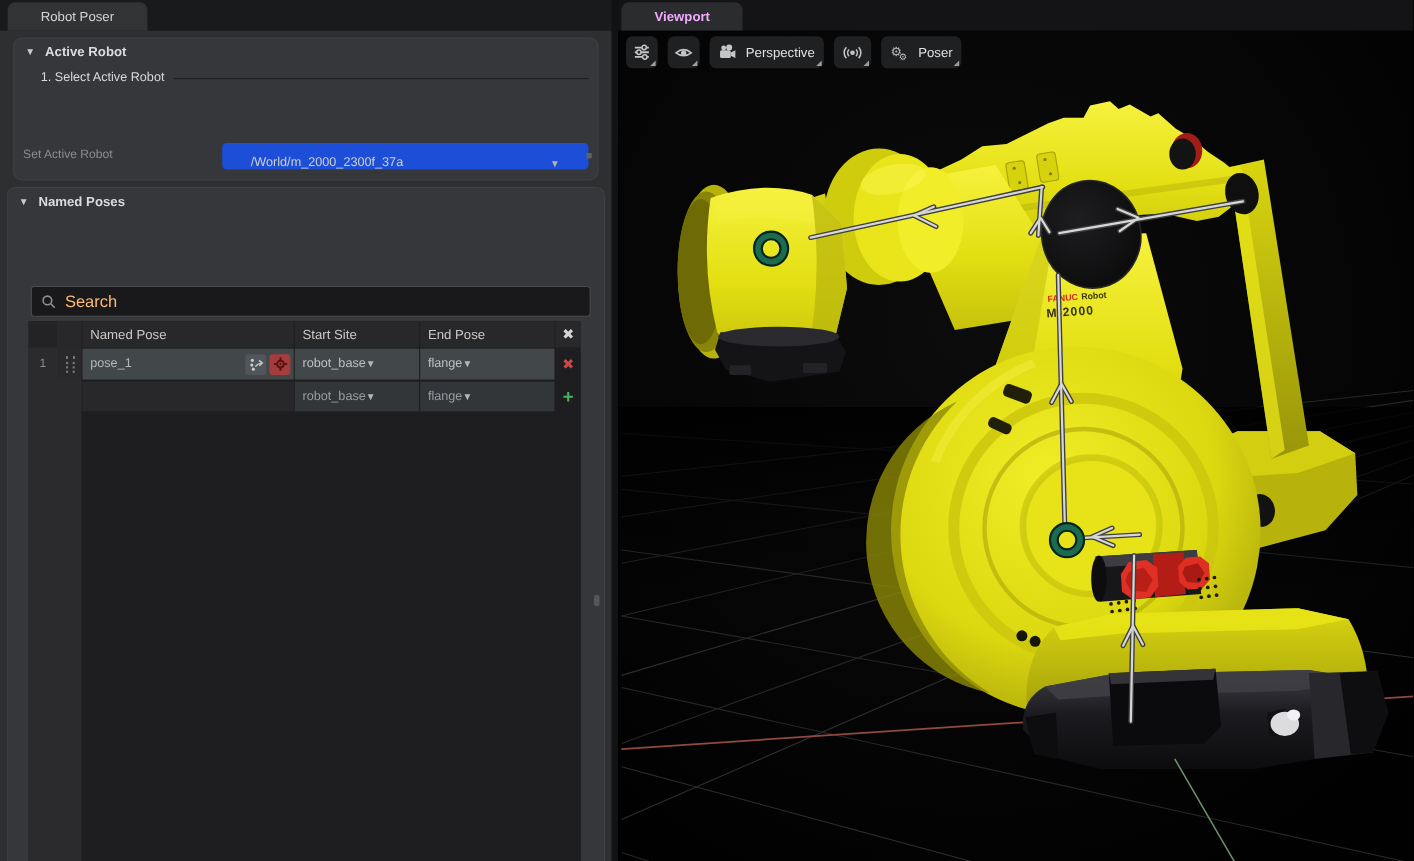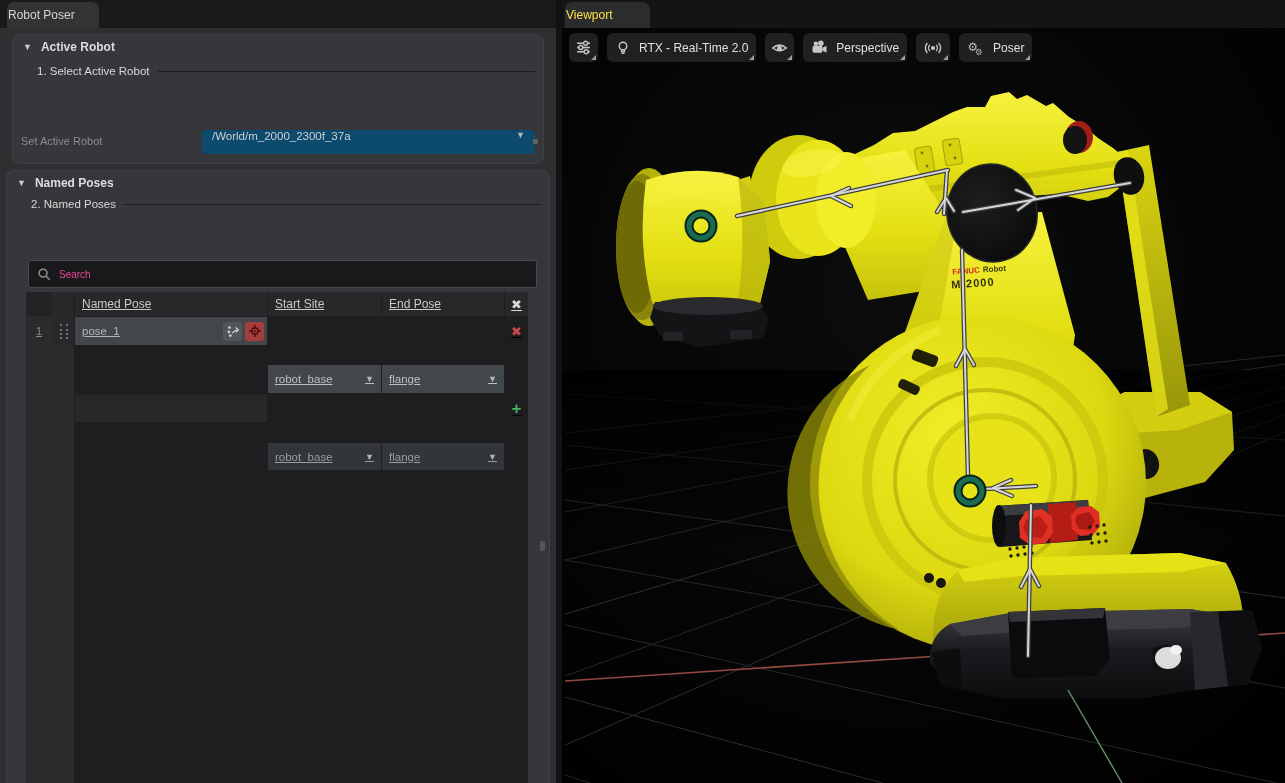--- a/index.html
+++ b/index.html
@@ -4,88 +4,88 @@
 <style>
   * { box-sizing: border-box; margin: 0; padding: 0; }
   html,body { width:1285px; height:783px; background:#000; overflow:hidden;
     font-family:"Liberation Sans","DejaVu Sans",sans-serif; }
   .app { position:relative; width:1285px; height:783px; background:#0b0b0c; }
 
   
   .left-panel { position:absolute; left:0; top:0; width:556px; height:783px; background:#2d2f31; }
   .tabbar { position:absolute; left:0; top:0; right:0; height:28px; background:#191a1c; }
   .tab { position:absolute; top:2px; height:26px; background:#313335; border-radius:7px 7px 0 0;
-    color:#d4d4d4; font-size:12px; display:flex; align-items:center; padding:0 1px; }
+    color:#d4d4d4; font-size:12px; display:flex; align-items:center; padding:0 30px; }
   .left-panel .tab { left:7px; min-width:92px; }
   .panel-body { position:absolute; left:0; top:28px; right:0; bottom:0; background:#2d2f31; }
 
   .group { position:absolute; background:#35373a; border:1px solid #3f4144; border-radius:8px; }
   #group-active { left:12px; top:6px; width:532px; height:130px; }
   #group-poses  { left:6px;  top:142px; width:544px; height:613px; border-radius:8px 8px 0 0; border-bottom:none; }
 
   .group-header { position:absolute; left:10px; top:5px; display:flex; align-items:center; gap:9px;
     color:#dcdcdc; font-size:12px; font-weight:bold; cursor:default; }
   .caret { font-size:9px; color:#c9c9c9; }
   .step-row { position:absolute; left:24px; right:8px; display:flex; align-items:center; gap:8px; }
   #group-active .step-row { top:30px; } #group-poses .step-row { top:27px; }
   .step-title { color:#d8d8d8; font-size:11.5px; font-weight:normal; white-space:nowrap; }
   .step-rule { flex:1; height:1px; background:#1d1d1d; }
   .info-row { position:absolute; display:flex; gap:8px; align-items:flex-start; }
   #group-active .info-row { left:24px; top:53px; right:40px; }
   #group-poses  .info-row { left:26px; top:51px; right:40px; }
   .info-text { color:#b2b2b2; font-size:11px; line-height:15px; }
   .field-row { position:absolute; left:6px; right:6px; top:94px; height:26px; }
   .field-label { position:absolute; left:2px; top:6px; color:#8c8c8c; font-size:11px; }
-  .dropdown { position:absolute; left:183px; top:1px; width:333px; height:24px; background:#0c4a6e;
-    border-radius:4px; display:flex; align-items:flex-start; justify-content:space-between;
-    padding:0 10px; color:#cfcfcf; font-size:11.5px; }
+  .dropdown { position:absolute; left:183px; top:1px; width:333px; height:24px; background:#1d4ed8;
+    border-radius:4px; display:flex; align-items:flex-end; justify-content:space-between;
+    padding:0 26px; color:#cfcfcf; font-size:11.5px; }
   .dd-caret { font-size:9px; color:#b5b5b5; }
   .reset-dot { position:absolute; right:-1px; top:10px; width:5px; height:5px; background:#626264; border-radius:1px; }
 
   .searchbox { position:absolute; left:21px; top:89px; width:509px; height:28px; background:#19191b;
     border:1px solid #4a4b4d; border-radius:3px; display:flex; align-items:center; gap:7px; padding:0 8px; }
-  .search-placeholder { color:#ec4899; font-size:10px; }
+  .search-placeholder { color:#fdba74; font-size:15px; }
 
   .ntable { position:absolute; left:19px; top:121px; width:502px; bottom:0; background:#1e1e20; }
   .ntable::before { content:""; position:absolute; left:0; top:0; bottom:0; width:48px; background:#2b2b2d; }
   .trow { position:relative; display:grid; grid-template-columns:26px 21px 192px 113px 122px 23px;
     column-gap:1px; margin-bottom:2px; }
   .trow.hdr { margin-bottom:1px; }
-  .cell { position:relative; display:flex; align-items:center; font-size:11.5px; overflow:hidden;text-decoration:underline; }
+  .cell { position:relative; display:flex; align-items:center; font-size:11.5px; overflow:hidden; }
   .hdr .cell { background:#28282a; height:24px; color:#c9c9c9; font-size:12px; padding-left:7px; }
   .hdr .cell.blank { padding:0; }
   .hdr .cell.xcol { justify-content:center; padding:0; color:#d6d6d6; font-size:13px; font-weight:bold; }
   .r1 .cell { height:28px; } .r2 .cell { height:27px; }
   .cell.gut { background:#2b2b2d; justify-content:center; color:#8a8a8a; font-size:11px; padding:0; }
   .r2 .cell.gut { background:#2b2b2d; }
   .namecell { padding-left:7px; gap:3px; }
   .r1 .namecell { background:#42474a; color:#b4b8ba; }
   .r2 .namecell { background:#28282a; }
-  .ddcell { justify-content:space-between; padding:0 7px;margin-top:48px; }
+  .ddcell { padding:0 7px; }
   .r1 .ddcell { background:#42474a; color:#bcc0c2; }
   .r2 .ddcell { background:#323639; color:#989ca0; }
   .xcell { justify-content:center; }
   .del-x { color:#cf4648; font-size:13px; font-weight:bold; }
   .add-plus { color:#43b35c; font-size:17px; font-weight:bold; line-height:1; }
   .drag-handle { width:8px; height:15px; margin:0 auto;
     border-left:2px dotted #757575; border-right:2px dotted #757575; }
   .mini-btn { width:19px; height:19px; border-radius:3px; display:flex; align-items:center;
     justify-content:center; flex:none; }
   .mini-btn.apply { background:#51565a; }
   .mini-btn.target { background:#a53c3e; }
   .icon-spacer { margin-left:auto; display:flex; gap:3px; padding-right:3px; }
   .scroll-dot { position:absolute; right:4px; top:370px; width:5px; height:10px; border-radius:2px; background:#56565a; }
 
   
   .divider { position:absolute; left:556px; top:0; width:6px; height:783px; background:#111214; }
 
   
   .vp-panel { position:absolute; left:562px; top:0; width:723px; height:783px; background:#000; }
   .vp-panel .tabbar { background:#141416; }
-  .vp-panel .tab { left:3px; min-width:85px; background:#2a2c2e; color:#fde047; }
+  .vp-panel .tab { left:3px; min-width:85px; background:#2a2c2e; color:#f0abfc;font-weight:bold; }
   .scene { position:absolute; left:0; top:28px; width:723px; height:755px; background:#000; }
   .scene svg.world { position:absolute; left:0; top:0; }
 
   .vp-toolbar { position:absolute; left:7px; top:5px; display:flex; gap:9px; align-items:center; }
   .vp-btn { position:relative; height:29px; background:rgba(32,34,36,.95); border-radius:6px;
     display:flex; align-items:center; gap:8px; padding:0 8px; color:#e0e0e0; font-size:12px; }
   .vp-btn::after { content:""; position:absolute; right:2px; bottom:2px; width:0; height:0;
     border-left:5px solid transparent; border-bottom:5px solid #9d9d9d; }
   .vp-btn.icon-only { width:29px; justify-content:center; padding:0; }
 </style>
@@ -118,24 +118,20 @@
             <span class="dd-caret">▼</span>
           </div>
           <span class="reset-dot"></span>
         </div>
       </div>
 
       <div class="group" id="group-poses">
         <div class="group-header">
           <span class="caret">▼</span>
           <span>Named Poses</span>
-        </div>
-        <div class="step-row">
-          <span class="step-title">2. Named Poses</span>
-          <span class="step-rule"></span>
         </div>
 
         <div class="searchbox">
           <svg width="15" height="15" viewBox="0 0 16 16">
             <circle cx="6.5" cy="6.5" r="4.2" fill="none" stroke="#8e8e8e" stroke-width="1.6"></circle>
             <line x1="9.8" y1="9.8" x2="13.6" y2="13.6" stroke="#8e8e8e" stroke-width="1.6"></line>
           </svg>
           <span class="search-placeholder">Search</span>
         </div>
 
@@ -449,28 +445,20 @@
                 <line x1="2" y1="8" x2="14" y2="8"></line>
                 <line x1="2" y1="12" x2="14" y2="12"></line>
               </g>
             <g fill="#26282a" stroke="#c6c6c6" stroke-width="1.3">
                 <circle cx="10" cy="4" r="1.9"></circle>
                 <circle cx="5.5" cy="8" r="1.9"></circle>
                 <circle cx="10.5" cy="12" r="1.9"></circle>
               </g>
           </svg>
         </div>
-        <div class="vp-btn">
-          <svg width="16" height="16" viewBox="0 0 16 16">
-            <circle cx="8" cy="6" r="3.8" fill="none" stroke="#c6c6c6" stroke-width="1.4"></circle>
-            <path d="M6.6 9.4 L6.6 11.8 L9.4 11.8 L9.4 9.4" fill="none" stroke="#c6c6c6" stroke-width="1.4"></path>
-            <line x1="6.6" y1="13.4" x2="9.4" y2="13.4" stroke="#c6c6c6" stroke-width="1.4"></line>
-          </svg>
-          <span>RTX - Real-Time 2.0</span>
-        </div>
         <div class="vp-btn icon-only">
           <svg width="17" height="17" viewBox="0 0 16 16">
             <path d="M1.5 8.5 Q8 3 14.5 8.5 Q8 13.5 1.5 8.5 Z" fill="none" stroke="#c6c6c6" stroke-width="1.4"></path>
             <circle cx="8" cy="8.7" r="2.3" fill="#c6c6c6"></circle>
           </svg>
         </div>
         <div class="vp-btn">
           <svg width="17" height="17" viewBox="0 0 16 16">
             <g fill="#c6c6c6">
                 <circle cx="4.6" cy="4.4" r="2.1"></circle>

